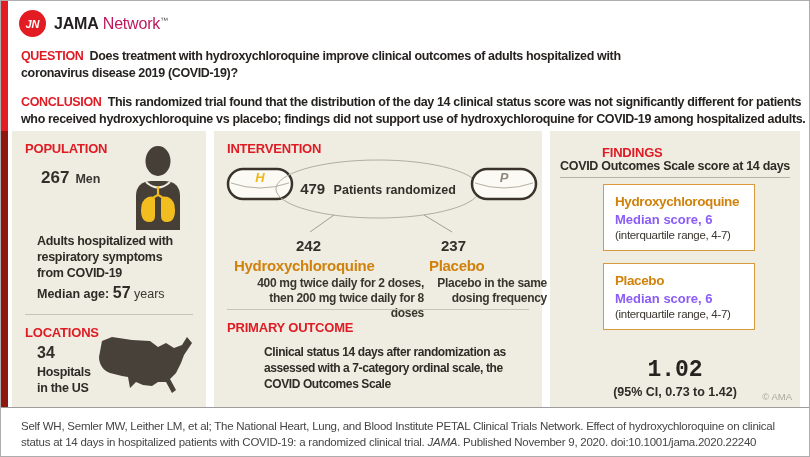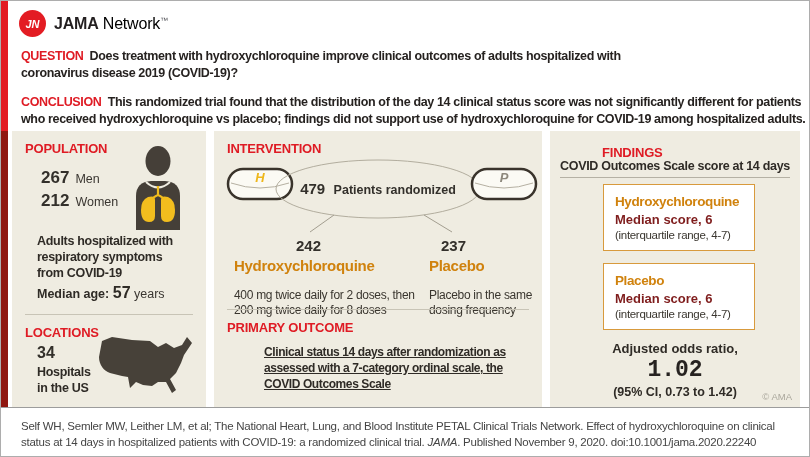--- a/index.html
+++ b/index.html
@@ -13,61 +13,61 @@
   .bar-top { top:0; height:130px; background:#e31c23; }
   .bar-mid { top:130px; height:276px; background:#8f1710; }
   .bar-bot { top:406px; height:51px; background:#e31c23; }
 
   
   .logo-circle { left:18px; top:9px; width:27px; height:27px; border-radius:50%;
     background:#e31c23; color:#fff; display:flex; align-items:center; justify-content:center;
     font-size:11px; font-weight:bold; font-style:italic; }
   .brand { left:53px; top:14px; font-size:16px; color:#231f20; letter-spacing:-0.2px; }
   .brand .bold { font-weight:bold; }
-  .brand .reg { font-weight:400; color:#000000; }
+  .brand .reg { font-weight:400; color:#be185d; }
   .brand .tm { font-size:8px; vertical-align:super; color:#54555a; }
 
   
   .qcblock { font-size:12.5px; font-weight:bold; color:#262220;
     line-height:17px; letter-spacing:-0.35px; }
   #question { left:20px; top:47px; width:600px; }
   #conclusion { left:20px; top:93px; width:788px; }
   .redlabel { color:#df1b24; margin-right:3px; }
 
   
   .panel { position:absolute; top:130px; height:356px; background:#efece1; }
   #panel-left  { left:11px;  width:194px; }
   #panel-mid   { left:213px; width:328px; }
   #panel-right { left:549px; width:250px; }
   .sec-title { font-size:13px; font-weight:bold; color:#df1b24; letter-spacing:-0.2px; }
   .hr { position:absolute; height:1px; background:#c8c4b6; }
 
   
   .stat-row { line-height:22px; white-space:nowrap; }
   .stat-num { font-size:17px; font-weight:bold; color:#33302b; margin-right:6px; }
-  .stat-label { font-size:12.5px; font-weight:400; color:#3a3631;text-align:center; }
+  .stat-label { font-size:12.5px; font-weight:700; color:#3a3631;text-align:center; }
   .body-bold { font-size:12.5px; font-weight:bold; color:#2f2b26; line-height:16px; letter-spacing:-0.3px; }
   .median { white-space:nowrap; font-size:12.5px; font-weight:bold; color:#2f2b26; }
   .median .num { font-size:16px; }
   .median .unit { font-weight:400; color:#3a3631; }
   .loc-num { font-size:16px; font-weight:bold; color:#33302b; }
 
   
   .arm { position:absolute; }
   .arm-count { font-size:15px; font-weight:bold; color:#33302b; }
   .arm-name { font-size:15px; font-weight:bold; color:#d0820d; letter-spacing:-0.3px; margin-top:3px; }
-  .arm-desc { font-size:12px; font-weight:400; color:#3a362f; line-height:15px; letter-spacing:-0.3px; margin-top:14px; }
-  .outcome-text { font-size:12px; font-weight:bold; color:#2f2b26; line-height:16px; letter-spacing:-0.4px;text-decoration:underline; }
+  .arm-desc { font-size:12px; font-weight:700; color:#3a362f; line-height:15px; letter-spacing:-0.3px; margin-top:2px;text-align:right; }
+  .outcome-text { font-size:12px; font-weight:bold; color:#2f2b26; line-height:16px; letter-spacing:-0.4px; }
 
   
   .f-subtitle { text-align:center; font-size:12.5px; font-weight:bold; color:#2f2b26; letter-spacing:-0.3px; }
   .result-box { position:absolute; left:53px; width:152px; background:#fff;
     border:1px solid #d89a3c; padding:9px 11px; }
   .rb-name { font-size:13.5px; font-weight:bold; color:#d0820d; letter-spacing:-0.4px; }
-  .rb-score { font-size:13px; font-weight:bold; color:#7f1d1d; margin-top:3px; }
+  .rb-score { font-size:13px; font-weight:bold; color:#8b5cf6; margin-top:3px; }
   .rb-range { font-size:11.5px; font-weight:400; color:#3a362f; margin-top:2px; letter-spacing:-0.3px; }
   .center { left:0; width:250px; text-align:center; }
   .or-label { font-size:13px; font-weight:bold; color:#2f2b26; }
   .or-value { font-size:23px; font-weight:bold; color:#262220;font-family:Liberation Mono, monospace; }
   .or-ci { font-size:12.5px; font-weight:bold; color:#2f2b26; }
   .copyright { font-size:9.5px; color:#aaa79c; }
 
   
   #footer { position:absolute; left:0; top:406px; width:810px; height:51px;
     background:#fff; border-top:1px solid #9c9c9c; }
@@ -98,23 +98,20 @@
     <span class="redlabel">CONCLUSION</span>
     <span>This randomized trial found that the distribution of the day 14 clinical status score was not significantly different for patients who received hydroxychloroquine vs placebo; findings did not support use of hydroxychloroquine for COVID-19 among hospitalized adults.</span>
   </div>
 
   <div id="panel-left" class="panel">
     <div class="abs sec-title" style="left:13px; top:10px;">POPULATION</div>
 
     <div class="abs" style="left:29px; top:36px;">
       <div class="stat-row">
         <span class="stat-num">267</span><span class="stat-label">Men</span>
-      </div>
-      <div class="stat-row">
-        <span class="stat-num">212</span><span class="stat-label">Women</span>
       </div>
     </div>
 
     <svg class="abs" style="left:114px; top:15px;" width="64" height="84" viewBox="0 0 64 84">
       <ellipse cx="32" cy="15" rx="12.5" ry="15" fill="#453f38"></ellipse>
       <path d="M10,84 L10,50 Q10,36 25,35 L39,35 Q54,36 54,50 L54,84 Z" fill="#453f38"></path>
       <path d="M20,36 Q32,47 44,36" stroke="#efece1" fill="none" stroke-width="2"></path>
       <path d="M32,40 L32,49 M32,49 Q27,51 26,54 M32,49 Q37,51 38,54" stroke="#f2bd1e" stroke-width="2.2" fill="none"></path>
       <path d="M29,54 L29,70 Q29,76 23,76 Q15,76 15,64 Q15,54 22,51 Q29,49 29,54 Z" fill="#f2bd1e"></path>
       <path d="M35,54 L35,70 Q35,76 41,76 Q49,76 49,64 Q49,54 42,51 Q35,49 35,54 Z" fill="#f2bd1e"></path>
@@ -191,21 +188,20 @@
       <div class="rb-score">Median score, 6</div>
       <div class="rb-range">(interquartile range, 4-7)</div>
     </div>
 
     <div class="result-box" style="top:132px;">
       <div class="rb-name">Placebo</div>
       <div class="rb-score">Median score, 6</div>
       <div class="rb-range">(interquartile range, 4-7)</div>
     </div>
 
-    <div class="abs center or-label" style="top:210px;">Adjusted odds ratio,</div>
     <div class="abs center or-value" style="top:226px;">1.02</div>
     <div class="abs center or-ci" style="top:254px;">(95% CI, 0.73 to 1.42)</div>
     <div class="abs copyright" style="right:8px; top:260px;">© AMA</div>
   </div>
 
   <div id="footer">
     <div class="citation">
       <span>Self WH, Semler MW, Leither LM, et al; The National Heart, Lung, and Blood Institute PETAL Clinical Trials Network. Effect of hydroxychloroquine on clinical status at 14 days in hospitalized patients with COVID-19: a randomized clinical trial. </span><i>JAMA</i><span>. Published November 9, 2020. doi:10.1001/jama.2020.22240</span>
     </div>
   </div>

